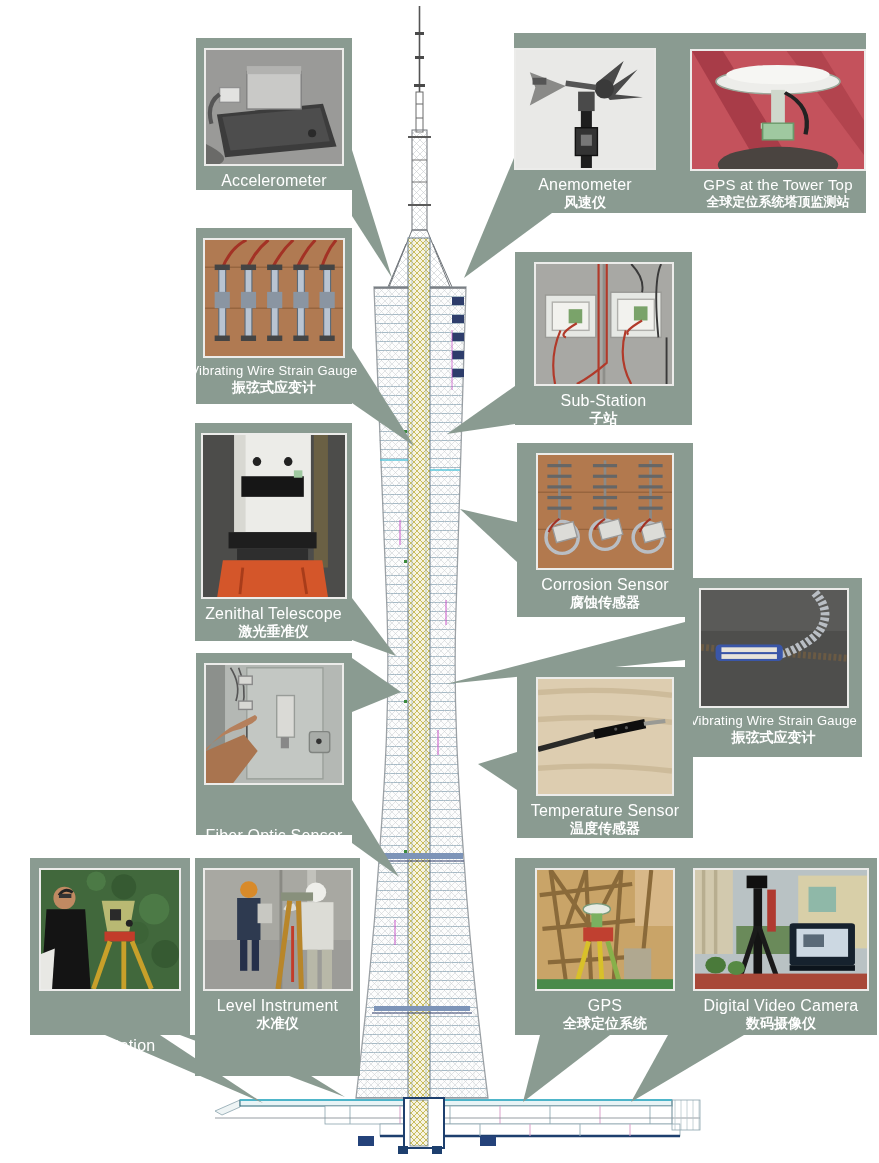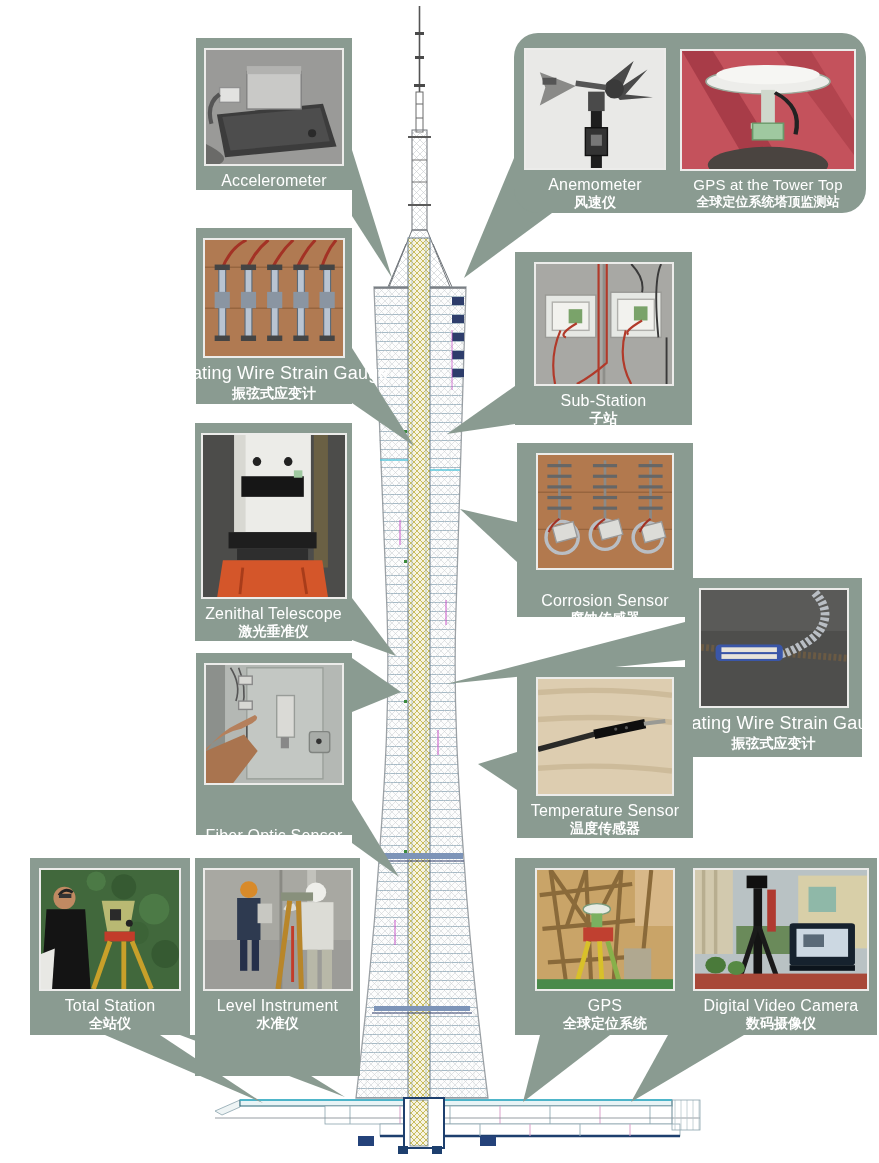--- a/index.html
+++ b/index.html
@@ -6,22 +6,22 @@
   #canvas{position:relative;width:879px;height:1163px;background:#ffffff;overflow:hidden;
           font-family:"Liberation Sans","DejaVu Sans",sans-serif;}
   #bg-svg{position:absolute;left:0;top:0;z-index:1;}
   .box{position:absolute;z-index:2;background:var(--sage,#8a9b91);display:flex;flex-direction:column;
        align-items:center;box-sizing:border-box;padding-top:10px;}
   .photo{border:2px solid #ececea;box-sizing:border-box;overflow:hidden;background:#999;flex:none;}
   .photo svg{display:block;}
   .caps{margin-top:5px;text-align:center;line-height:1.2;}
   .cap-en{color:#ffffff;font-size:16px;letter-spacing:.2px;white-space:nowrap;}
   .cap-zh{color:#ffffff;font-size:14px;font-weight:bold;white-space:nowrap;}
-  .sm .cap-en{font-size:18px;}
-  .combo{flex-direction:row;justify-content:center;gap:14px;padding-top:12px;border-radius:24px;}
+  .sm .cap-en{font-size:13px;}
+  .combo{flex-direction:row;justify-content:space-between;gap:14px;padding-top:12px;}
   .col{display:flex;flex-direction:column;align-items:center;}
   .col2 .cap-en{font-size:15px;}
   .col2 .cap-zh{font-size:13px;}
 </style>
 </head>
 <body>
 
 <div id="canvas" style="--sage: #8a9b91;">
 
 <svg id="bg-svg" width="879" height="1163" viewBox="0 0 879 1163">
@@ -310,21 +310,21 @@
       <line x1="28" y1="90" x2="26" y2="108" stroke="#a83c1a" stroke-width="2"></line>
       <line x1="70" y1="90" x2="73" y2="108" stroke="#a83c1a" stroke-width="2"></line>
     </svg>
   </div>
   <div class="caps">
     <div class="cap-en">Zenithal Telescope</div>
     <div class="cap-zh">激光垂准仪</div>
   </div>
 </div>
 
-<div class="box" style="left:517px;top:443px;width:176px;height:174px;gap:16px;">
+<div class="box" style="left:517px;top:443px;width:176px;height:174px;">
   <div class="photo" style="width:138px;height:117px;">
     <svg width="134" height="113" viewBox="0 0 100 85" preserveAspectRatio="none">
       <rect width="100" height="85" fill="#b2794e"></rect>
       <line x1="0" y1="28" x2="100" y2="28" stroke="#97653e"></line>
       <line x1="0" y1="56" x2="100" y2="56" stroke="#97653e"></line>
       <g>
         <g transform="translate(16,0)">
           <line x1="0" y1="4" x2="0" y2="48" stroke="#8a8a88" stroke-width="2"></line>
           <line x1="-9" y1="8" x2="9" y2="8" stroke="#666" stroke-width="2.4"></line>
               <line x1="-9" y1="16" x2="9" y2="16" stroke="#666" stroke-width="2.4"></line>
@@ -422,21 +422,21 @@
       <circle cx="58" cy="37" r="1.2" fill="#555"></circle>
           <circle cx="66" cy="36" r="1.2" fill="#555"></circle>
     </svg>
   </div>
   <div class="caps">
     <div class="cap-en">Temperature Sensor</div>
     <div class="cap-zh">温度传感器</div>
   </div>
 </div>
 
-<div class="box" style="left:30px;top:858px;width:160px;height:177px;">
+<div class="box" style="left:30px;top:858px;width:160px;height:177px;gap:40px;">
   <div class="photo" style="width:142px;height:123px;">
     <svg width="138" height="119" viewBox="0 0 100 85" preserveAspectRatio="none">
       <rect width="100" height="85" fill="#41683c"></rect>
       <circle cx="60" cy="12" r="9" fill="#365a32"></circle>
           <circle cx="82" cy="28" r="11" fill="#4c7a46"></circle>
       <circle cx="40" cy="8" r="7" fill="#4c7a46"></circle>
           <circle cx="90" cy="60" r="10" fill="#365a32"></circle>
       <circle cx="70" cy="45" r="8" fill="#3c6337"></circle>
       <circle cx="17" cy="20" r="8" fill="#c08a62"></circle>
       <path d="M13,18 Q17,12 23,16" stroke="#222" stroke-width="2" fill="none"></path>

